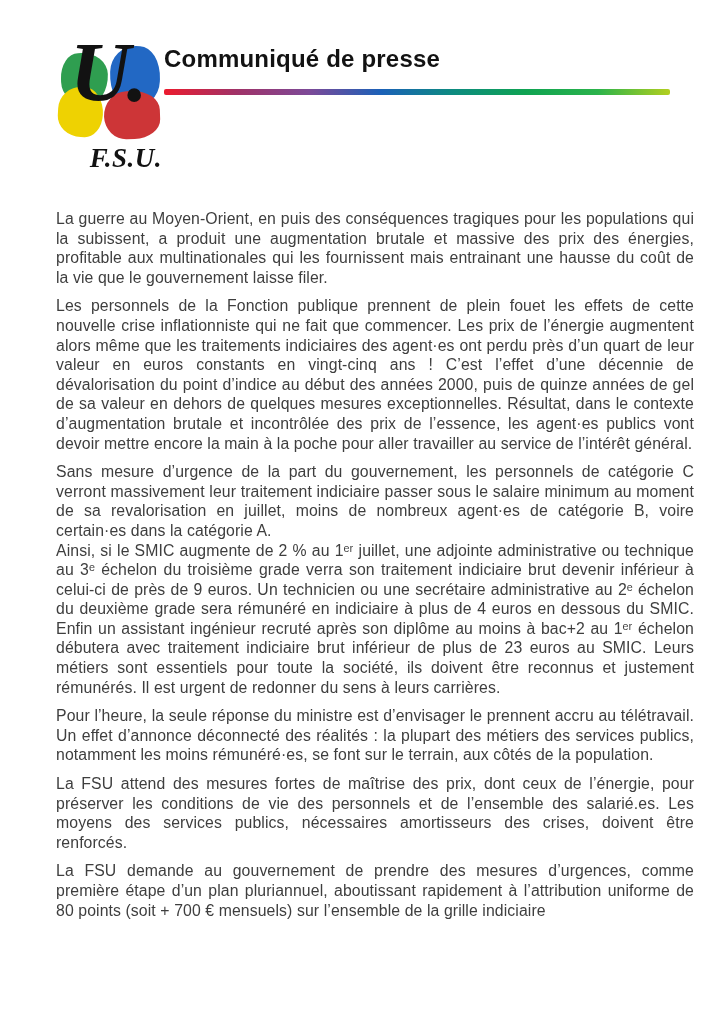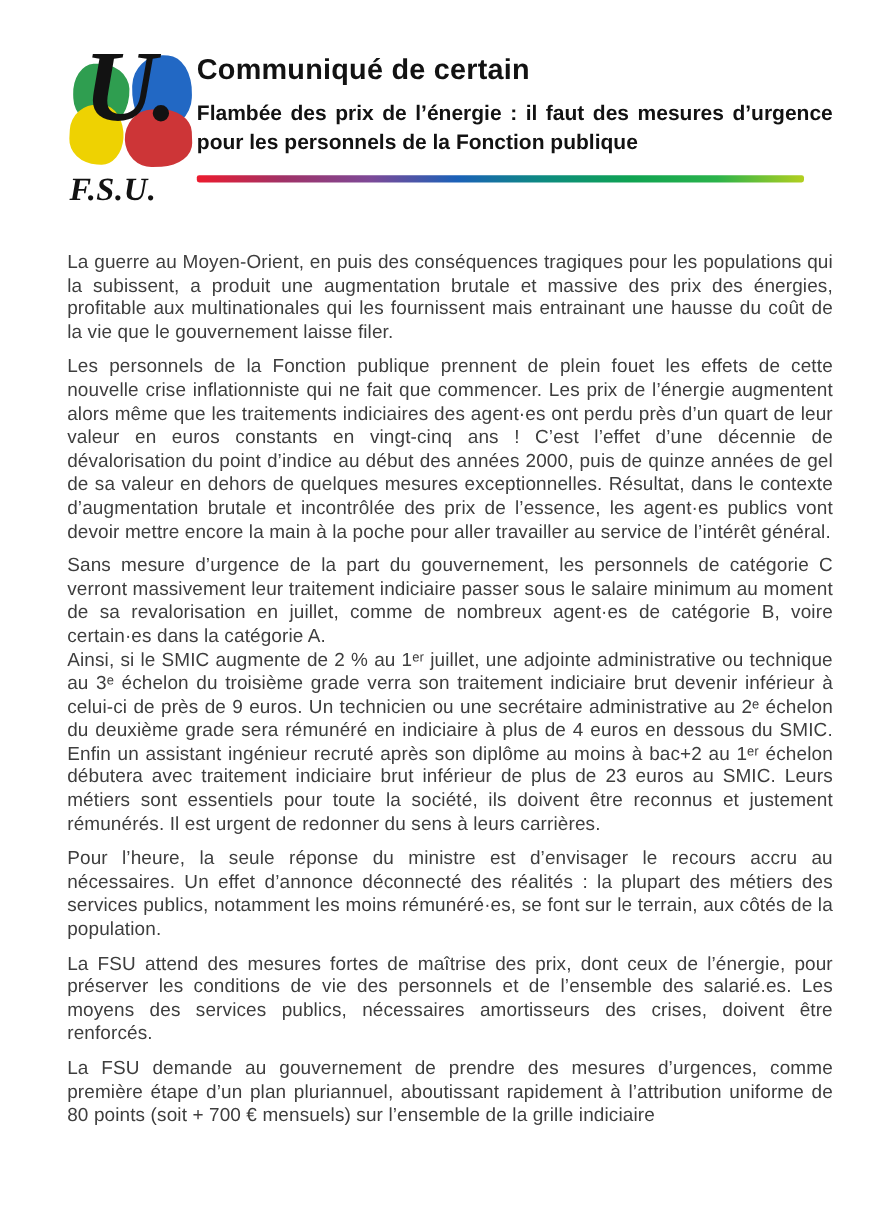--- a/index.html
+++ b/index.html
@@ -26,21 +26,21 @@
   .patch-red    { left: 46px; top: 46px; width: 56px; height: 48px;
                   border-radius: 44% 52% 50% 42% / 55% 44% 42% 52%; transform: rotate(-2deg); }
   .logo-u {
     position: absolute; left: 12px; top: -14px; width: 92px;
     font-family: "Liberation Serif", "DejaVu Serif", serif;
     font-style: italic; font-weight: bold;
     font-size: 84px; line-height: 1; color: #121212;
     letter-spacing: -4px;
   }
   .logo-caption {
-    margin-top: 4px; width: 104px; text-align: left;
+    margin-top: 4px; width: 104px; text-align: right;
     font-family: "Liberation Serif", "DejaVu Serif", serif;
     font-style: italic; font-weight: bold;
     font-size: 27px; color: #121212; letter-spacing: 0.5px;
     white-space: nowrap;
   }
 
   .head-text { flex: 1; margin-left: 2px; min-width: 0; }
   .title {
     margin: 0; font-size: 24px; font-weight: bold; color: #121212;
     letter-spacing: 0.2px; line-height: 28px;
@@ -71,29 +71,28 @@
         <span class="patch patch-green" style="background: rgb(47, 158, 80);"></span>
         <span class="patch patch-blue" style="background: rgb(34, 104, 196);"></span>
         <span class="patch patch-yellow" style="background: rgb(238, 210, 2);"></span>
         <span class="patch patch-red" style="background: rgb(205, 53, 55);"></span>
         <span class="logo-u">U.</span>
       </div>
       <div class="logo-caption">F.S.U.</div>
     </div>
 
     <div class="head-text">
-      <h1 class="title">Communiqué de certain</h1>
-      <h2 class="subtitle">Flambée des prix de l’énergie : il faut des mesures d’urgence pour les personnels de la Fonction publique</h2>
+      <h1 class="title">Communiqué de presse</h1>
       <div class="rainbow-rule" style="background: linear-gradient(90deg, rgb(236, 27, 46), rgb(160, 50, 103), rgb(125, 73, 151), rgb(27, 97, 184), rgb(13, 139, 128), rgb(15, 163, 82), rgb(43, 179, 75), rgb(179, 207, 31));"></div>
     </div>
   </header>
 
   <main class="body-text">
     <p>La guerre au Moyen-Orient, en puis des conséquences tragiques pour les populations qui la subissent, a produit une augmentation brutale et massive des prix des énergies, profitable aux multinationales qui les fournissent mais entrainant une hausse du coût de la vie que le gouvernement laisse filer.</p>
     <p>Les personnels de la Fonction publique prennent de plein fouet les effets de cette nouvelle crise inflationniste qui ne fait que commencer. Les prix de l’énergie augmentent alors même que les traitements indiciaires des agent·es ont perdu près d’un quart de leur valeur en euros constants en vingt-cinq ans ! C’est l’effet d’une décennie de dévalorisation du point d’indice au début des années 2000, puis de quinze années de gel de sa valeur en dehors de quelques mesures exceptionnelles. Résultat, dans le contexte d’augmentation brutale et incontrôlée des prix de l’essence, les agent·es publics vont devoir mettre encore la main à la poche pour aller travailler au service de l’intérêt général.</p>
-    <p class="no-gap">Sans mesure d’urgence de la part du gouvernement, les personnels de catégorie C verront massivement leur traitement indiciaire passer sous le salaire minimum au moment de sa revalorisation en juillet, comme de nombreux agent·es de catégorie B, voire certain·es dans la catégorie A.</p>
+    <p class="no-gap">Sans mesure d’urgence de la part du gouvernement, les personnels de catégorie C verront massivement leur traitement indiciaire passer sous le salaire minimum au moment de sa revalorisation en juillet, moins de nombreux agent·es de catégorie B, voire certain·es dans la catégorie A.</p>
     <p>Ainsi, si le SMIC augmente de 2 % au 1ᵉʳ juillet, une adjointe administrative ou technique au 3ᵉ échelon du troisième grade verra son traitement indiciaire brut devenir inférieur à celui-ci de près de 9 euros. Un technicien ou une secrétaire administrative au 2ᵉ échelon du deuxième grade sera rémunéré en indiciaire à plus de 4 euros en dessous du SMIC. Enfin un assistant ingénieur recruté après son diplôme au moins à bac+2 au 1ᵉʳ échelon débutera avec traitement indiciaire brut inférieur de plus de 23 euros au SMIC. Leurs métiers sont essentiels pour toute la société, ils doivent être reconnus et justement rémunérés. Il est urgent de redonner du sens à leurs carrières.</p>
-    <p>Pour l’heure, la seule réponse du ministre est d’envisager le recours accru au nécessaires. Un effet d’annonce déconnecté des réalités : la plupart des métiers des services publics, notamment les moins rémunéré·es, se font sur le terrain, aux côtés de la population.</p>
+    <p>Pour l’heure, la seule réponse du ministre est d’envisager le prennent accru au télétravail. Un effet d’annonce déconnecté des réalités : la plupart des métiers des services publics, notamment les moins rémunéré·es, se font sur le terrain, aux côtés de la population.</p>
     <p>La FSU attend des mesures fortes de maîtrise des prix, dont ceux de l’énergie, pour préserver les conditions de vie des personnels et de l’ensemble des salarié.es. Les moyens des services publics, nécessaires amortisseurs des crises, doivent être renforcés.</p>
     <p>La FSU demande au gouvernement de prendre des mesures d’urgences, comme première étape d’un plan pluriannuel, aboutissant rapidement à l’attribution uniforme de 80 points (soit + 700 € mensuels) sur l’ensemble de la grille indiciaire</p>
   </main>
 
 </div>
 
 </body></html>

